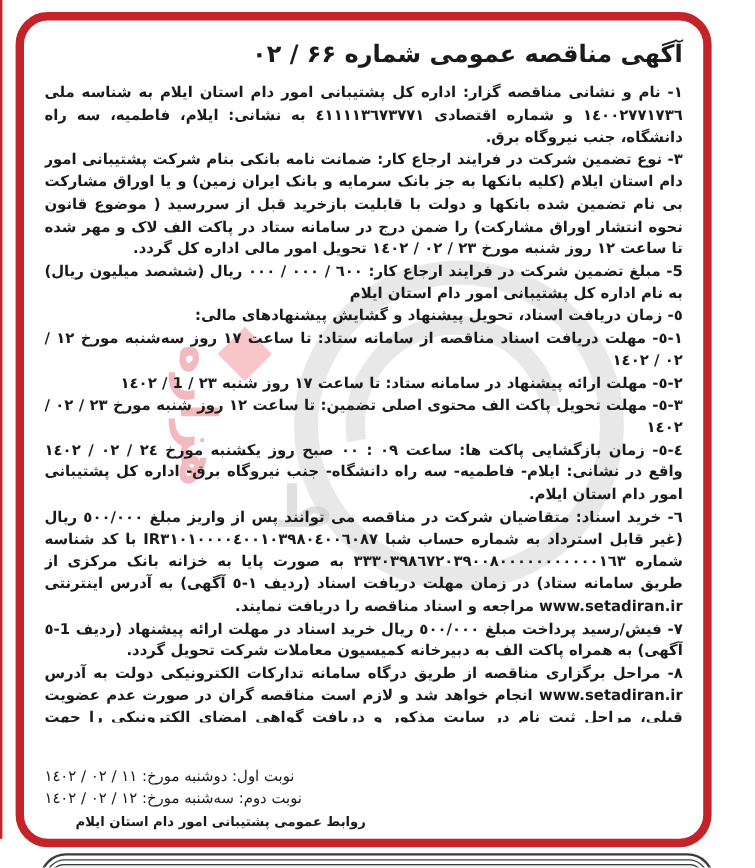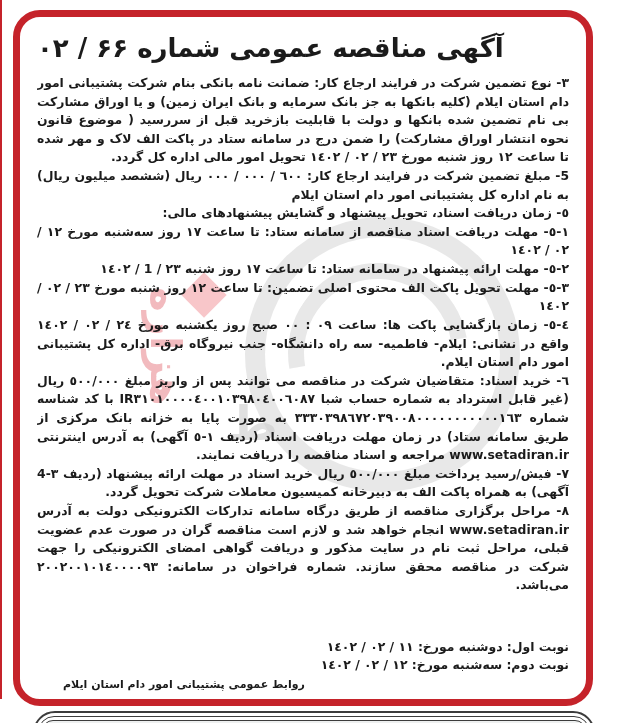--- a/index.html
+++ b/index.html
@@ -102,23 +102,23 @@
   .content {
     position: relative;
     z-index: 1;
     height: 100%;
     box-sizing: border-box;
     padding: 6px 17px 0 17px;
     direction: rtl;
     color: #1b1b1b;
   }
   .title {
-    text-align: left;
-    font-weight: bold;
-    font-size: 26px;
+    text-align: right;
+    font-weight: bold;
+    font-size: 20px;
     margin: 10px 0 11px 0;
     letter-spacing: 0;
   }
   .paragraphs {
     font-size: 12.4px;
     font-weight: bold;
     line-height: 1.5;
     text-align: justify;
     max-height: 534px;
     overflow: hidden;
@@ -128,23 +128,23 @@
     padding: 0;
   }
   .footer {
     position: absolute;
     bottom: 8px;
     left: 17px;
     right: 17px;
     direction: rtl;
   }
   .note-line {
-    text-align: right;
+    text-align: left;
     font-size: 12.4px;
-    font-weight: bold;
+    font-weight: normal;
     line-height: 1.5;
     margin: 0;
   }
   .signature {
     text-align: left;
     font-size: 11px;
     font-weight: bold;
     margin: 3px 0 0 0;
     padding-left: 26px;
   }
@@ -191,29 +191,30 @@
       <div class="wm-diamond"></div>
       <div class="wm-word">هزاره</div>
       <div class="wm-letter">ط</div>
     </div>
 
     <div class="content">
 
       <div class="title">آگهی مناقصه عمومی شماره ۶۶ / ۰۲</div>
 
       <div class="paragraphs">
+        <p>١- نام و نشانی مناقصه گزار: اداره کل پشتیبانی امور دام استان ایلام به شناسه ملی ١٤٠٠٢٧٧١٧٣٦ و شماره اقتصادی ٤١١١١٣٦٧٣٧٧١ به نشانی: ایلام، فاطمیه، سه راه دانشگاه، جنب نیروگاه برق.</p>
         <p>٣- نوع تضمین شرکت در فرایند ارجاع کار: ضمانت نامه بانکی بنام شرکت پشتیبانی امور دام استان ایلام (کلیه بانکها به جز بانک سرمایه و بانک ایران زمین) و یا اوراق مشارکت بی نام تضمین شده بانکها و دولت با قابلیت بازخرید قبل از سررسید ( موضوع قانون نحوه انتشار اوراق مشارکت) را ضمن درج در سامانه ستاد در پاکت الف لاک و مهر شده تا ساعت ١٢ روز شنبه مورخ ٢٣ / ٠٢ / ١٤٠٢ تحویل امور مالی اداره کل گردد.</p>
         <p>5- مبلغ تضمین شرکت در فرایند ارجاع کار: ٦٠٠ / ٠٠٠ / ٠٠٠ ریال (ششصد میلیون ریال) به نام اداره کل پشتیبانی امور دام استان ایلام</p>
         <p>٥- زمان دریافت اسناد، تحویل پیشنهاد و گشایش پیشنهادهای مالی:</p>
         <p>١-٥- مهلت دریافت اسناد مناقصه از سامانه ستاد: تا ساعت ١٧ روز سه‌شنبه مورخ ١٢ / ٠٢ / ١٤٠٢</p>
         <p>٢-٥- مهلت ارائه پیشنهاد در سامانه ستاد: تا ساعت ١٧ روز شنبه ٢٣ / 1 / ١٤٠٢</p>
         <p>٣-٥- مهلت تحویل پاکت الف محتوی اصلی تضمین: تا ساعت ١٢ روز شنبه مورخ ٢٣ / ٠٢ / ١٤٠٢</p>
         <p>٤-٥- زمان بازگشایی پاکت ها: ساعت ٠٩ : ٠٠ صبح روز یکشنبه مورخ ٢٤ / ٠٢ / ١٤٠٢ واقع در نشانی: ایلام- فاطمیه- سه راه دانشگاه- جنب نیروگاه برق- اداره کل پشتیبانی امور دام استان ایلام.</p>
         <p>٦- خرید اسناد: متقاضیان شرکت در مناقصه می توانند پس از واریز مبلغ ٥٠٠/٠٠٠ ریال (غیر قابل استرداد به شماره حساب شبا IR٣١٠١٠٠٠٠٤٠٠١٠٣٩٨٠٤٠٠٦٠٨٧ با کد شناسه شماره ٣٣٣٠٣٩٨٦٧٢٠٣٩٠٠٨٠٠٠٠٠٠٠٠٠٠٠١٦٣ به صورت پایا به خزانه بانک مرکزی از طریق سامانه ستاد) در زمان مهلت دریافت اسناد (ردیف ١-٥ آگهی) به آدرس اینترنتی www.setadiran.ir مراجعه و اسناد مناقصه را دریافت نمایند.</p>
-        <p>٧- فیش/رسید پرداخت مبلغ ٥٠٠/٠٠٠ ریال خرید اسناد در مهلت ارائه پیشنهاد (ردیف ٣-4 آگهی) به همراه پاکت الف به دبیرخانه کمیسیون معاملات شرکت تحویل گردد.</p>
+        <p>٧- فیش/رسید پرداخت مبلغ ٥٠٠/٠٠٠ ریال خرید اسناد در مهلت ارائه پیشنهاد (ردیف 1-٥ آگهی) به همراه پاکت الف به دبیرخانه کمیسیون معاملات شرکت تحویل گردد.</p>
         <p>٨- مراحل برگزاری مناقصه از طریق درگاه سامانه تدارکات الکترونیکی دولت به آدرس www.setadiran.ir انجام خواهد شد و لازم است مناقصه گران در صورت عدم عضویت قبلی، مراحل ثبت نام در سایت مذکور و دریافت گواهی امضای الکترونیکی را جهت شرکت در مناقصه محقق سازند. شماره فراخوان در سامانه: ٢٠٠٢٠٠١٠١٤٠٠٠٠٩٣ می‌باشد.</p>
 
       </div>
 
       <div class="footer">
         <p class="note-line">نوبت اول: دوشنبه مورخ:  ١١ / ٠٢ / ١٤٠٢</p>
         <p class="note-line">نوبت دوم: سه‌شنبه مورخ: ١٢ / ٠٢ / ١٤٠٢</p>
         <p class="signature">روابط عمومی پشتیبانی امور دام استان ایلام</p>
       </div>
 

